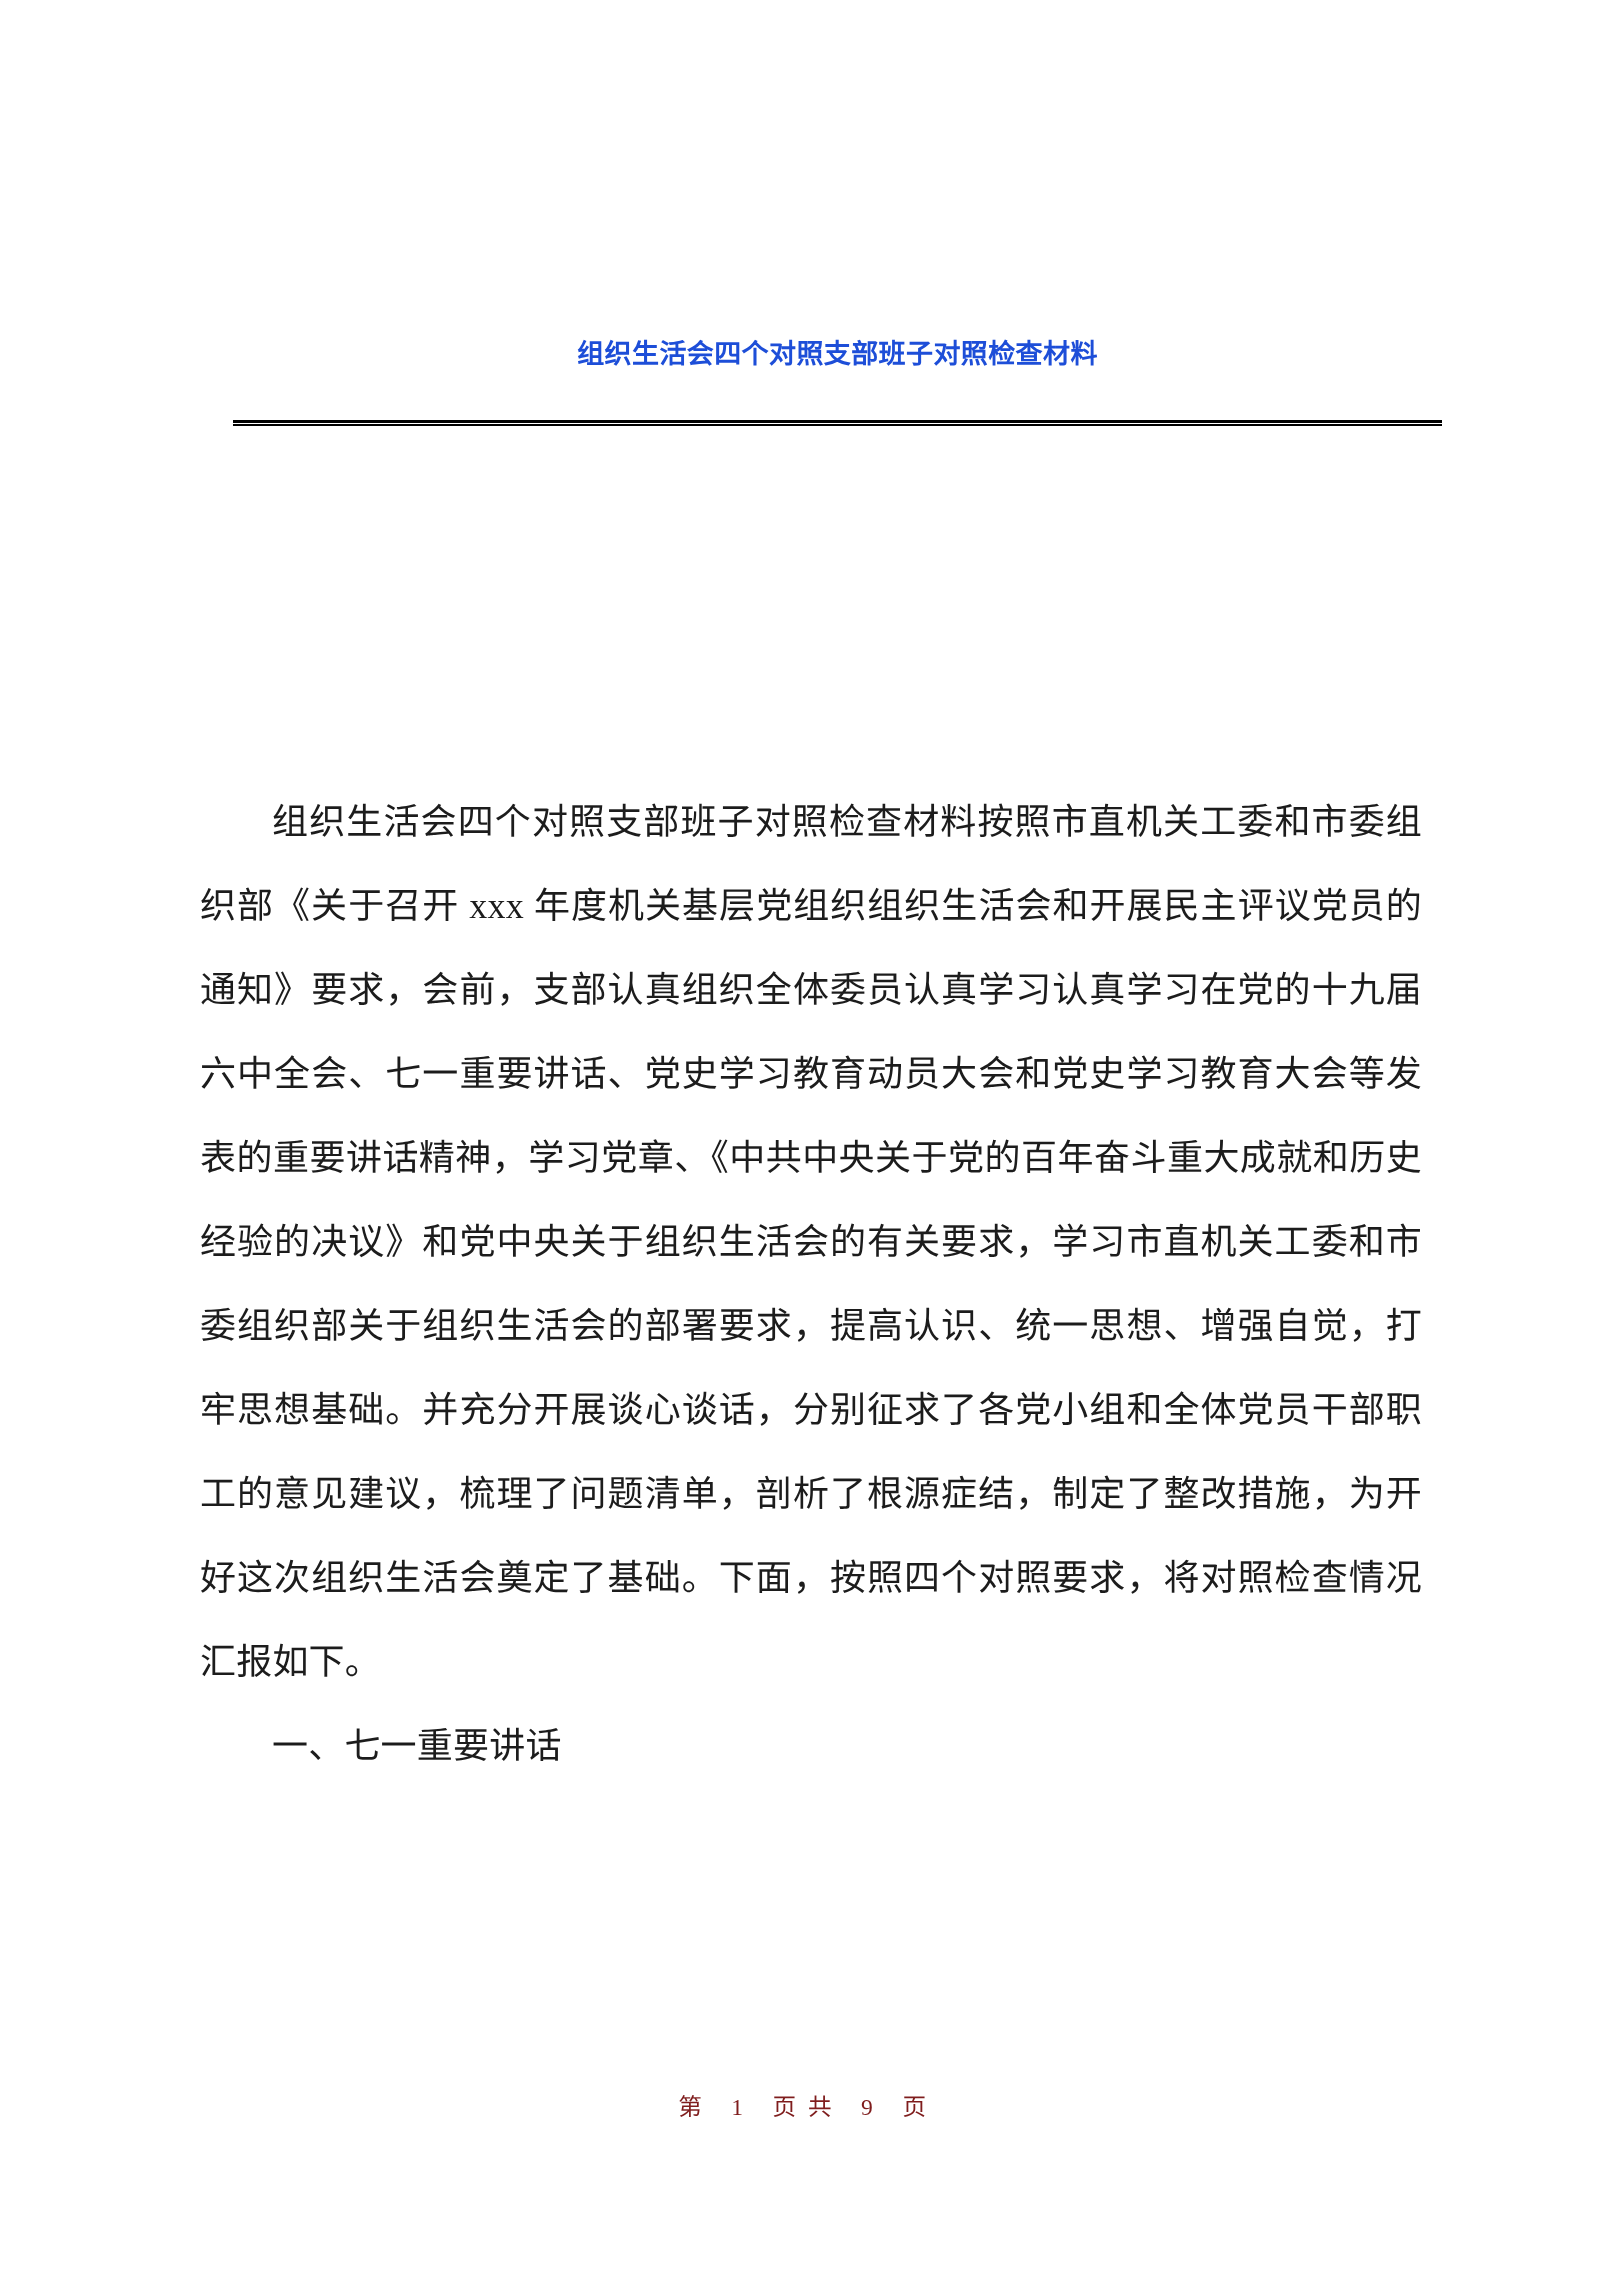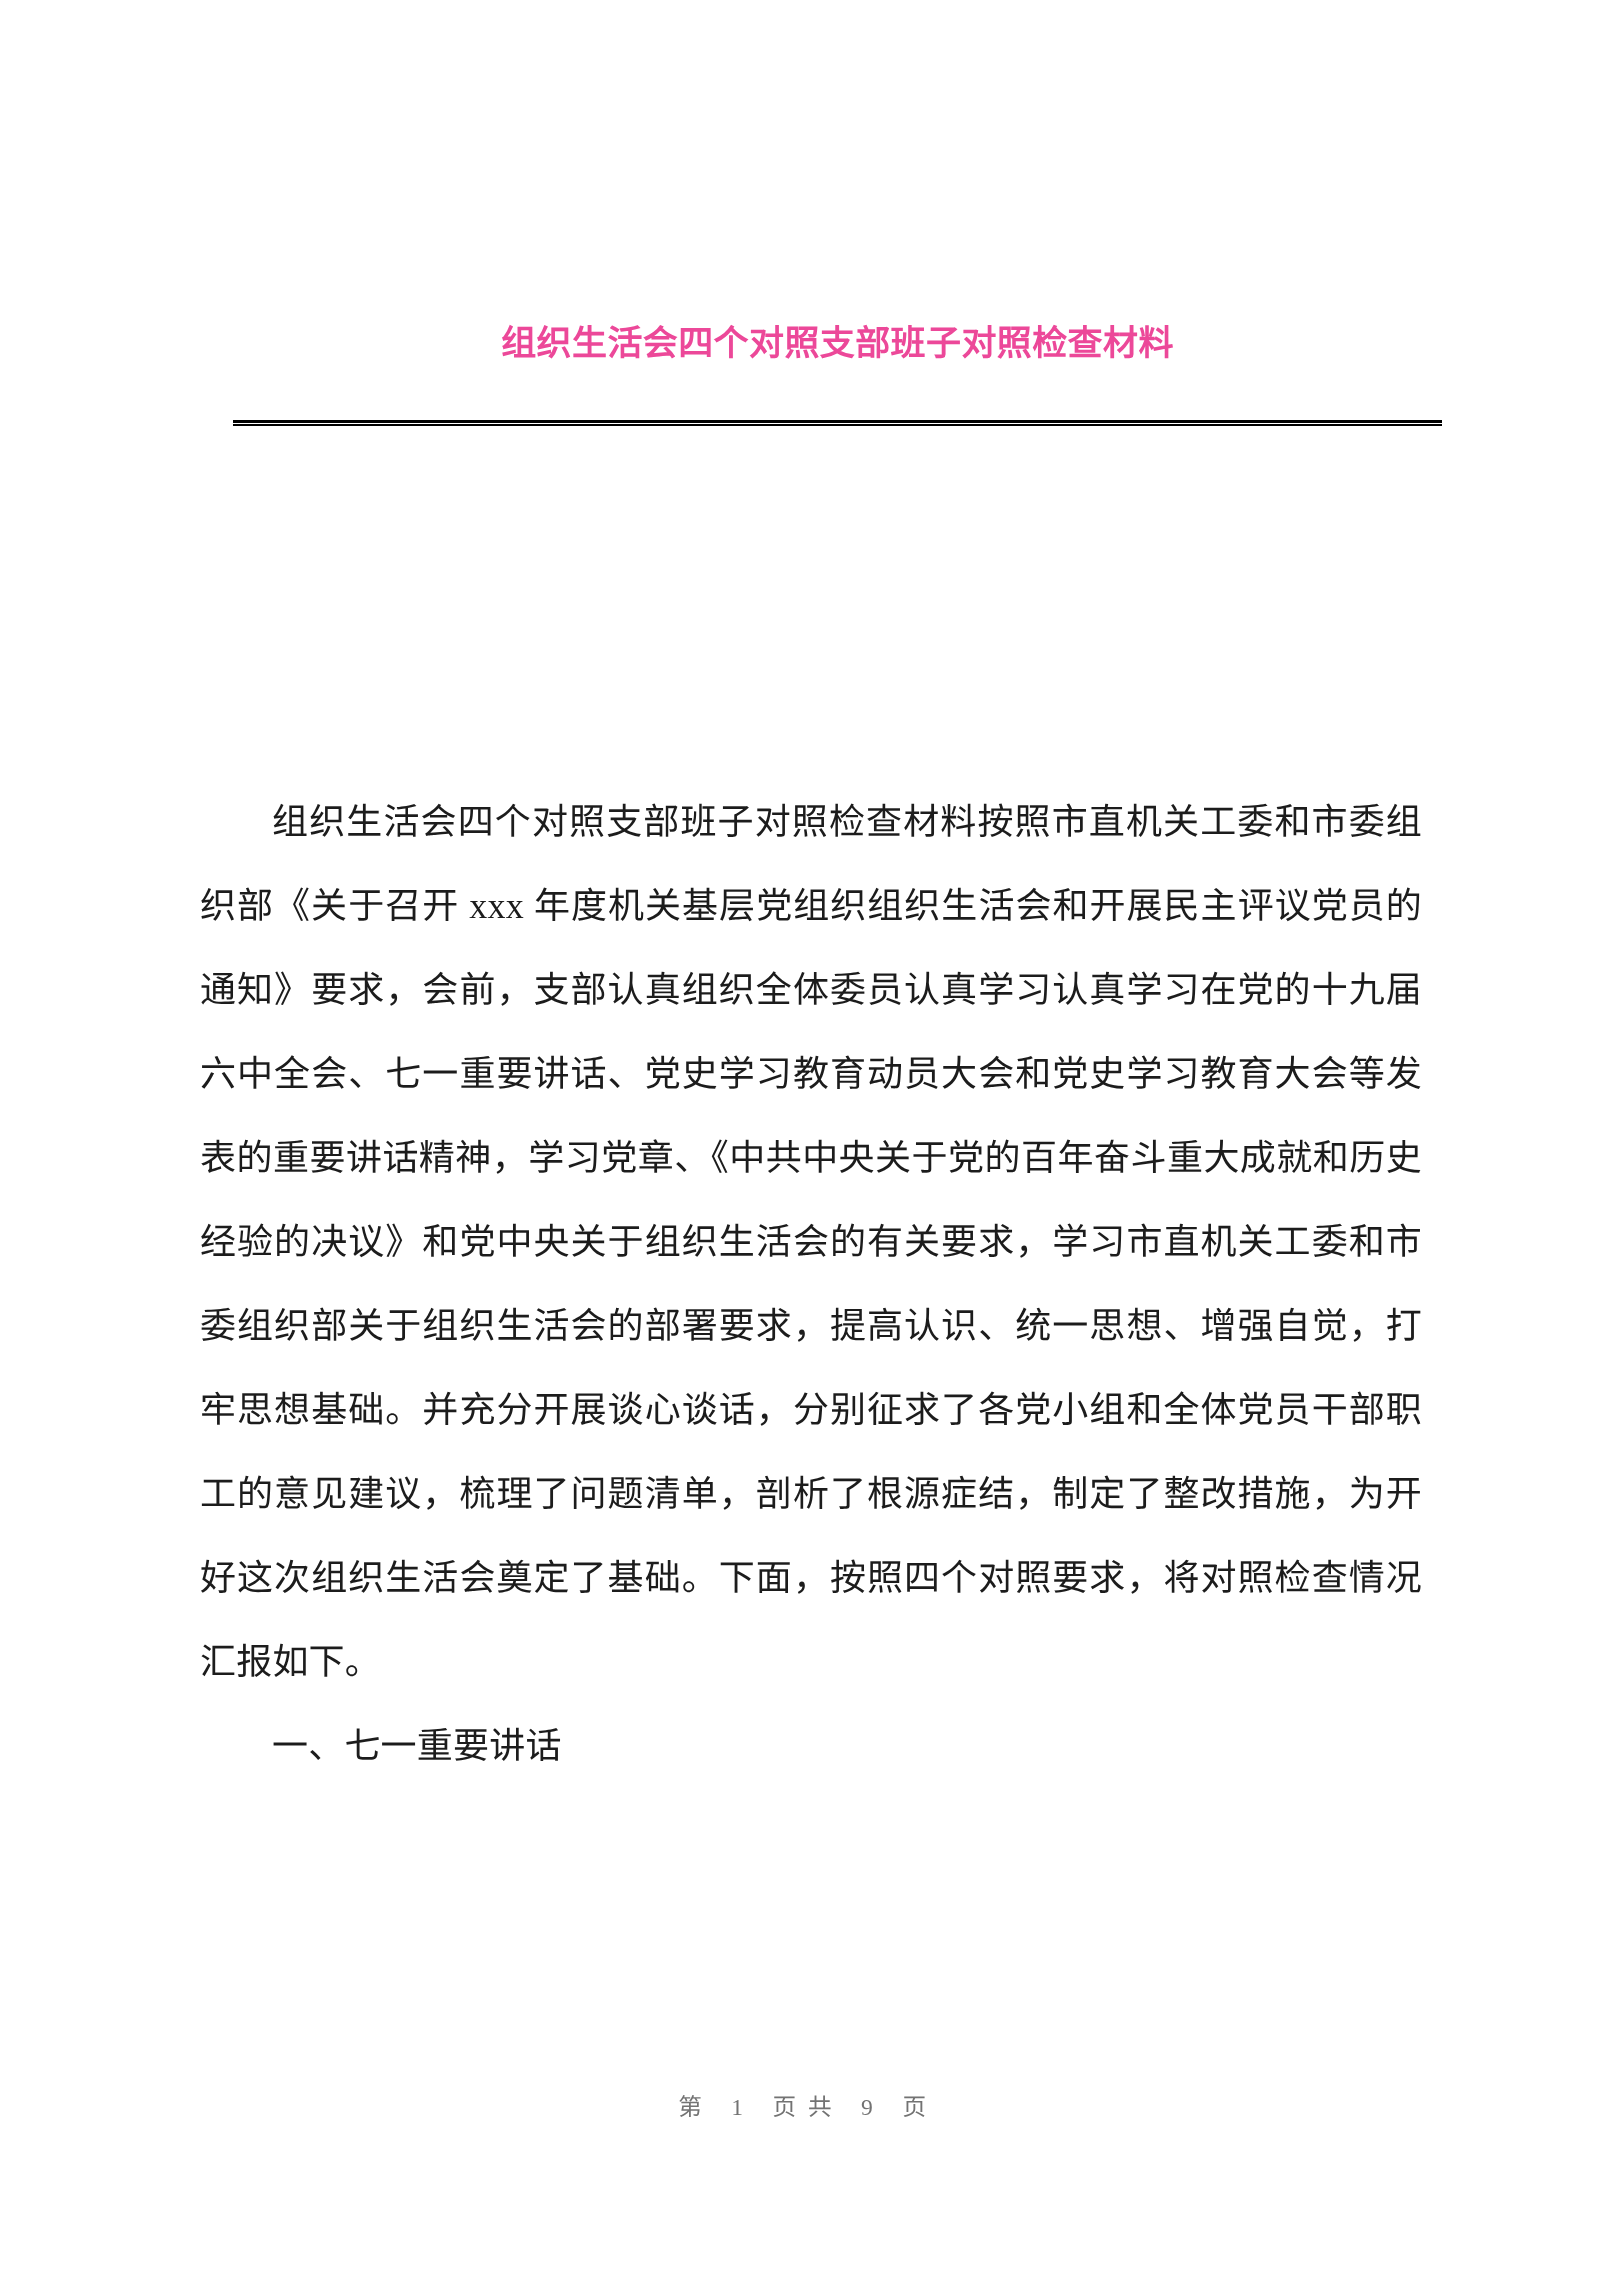--- a/index.html
+++ b/index.html
@@ -21,27 +21,27 @@
 
   
   .title-block {
     position: absolute;
     left: 233px;
     top: 320px;
     width: 1209px;
   }
 
   .doc-title {
-    margin: 0;
+    margin: 16px;
     text-align: center;
     font-family: "DejaVu Sans", "Liberation Sans", sans-serif;
     font-weight: 700;
-    font-size: 35px;
+    font-size: 27px;
     line-height: 1.34;
-    color: #ec4899;
+    color: #1d4ed8;
     letter-spacing: 0.4px;
     white-space: nowrap;
   }
 
   
   .title-rule {
     position: absolute;
     left: 233px;
     top: 420px;
     width: 1209px;
@@ -97,21 +97,21 @@
     position: absolute;
     left: 0;
     top: 2088px;
     width: 1616px;
     text-align: center;
   }
 
   .footer-text {
     font-family: "Liberation Serif", "DejaVu Serif", serif;
     font-size: 23.6px;
-    color: #737373;
+    color: #7f1d1d;
     letter-spacing: 11.8px;
     white-space: pre;
   }
 </style>
 </head>
 <body>
 
 <div class="page">
 
   <div class="title-block">

